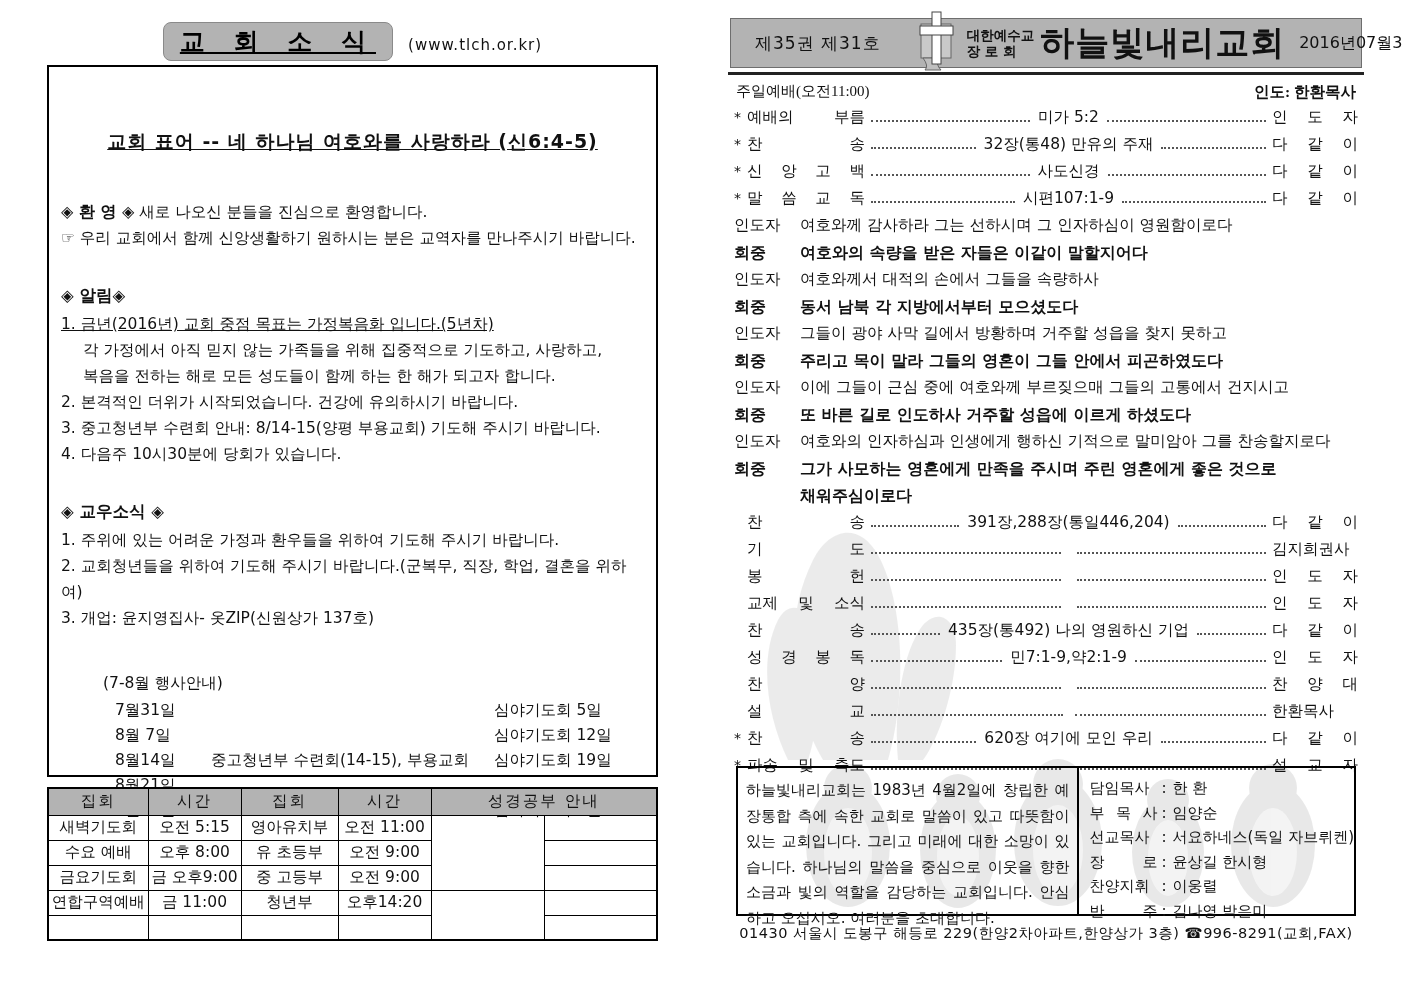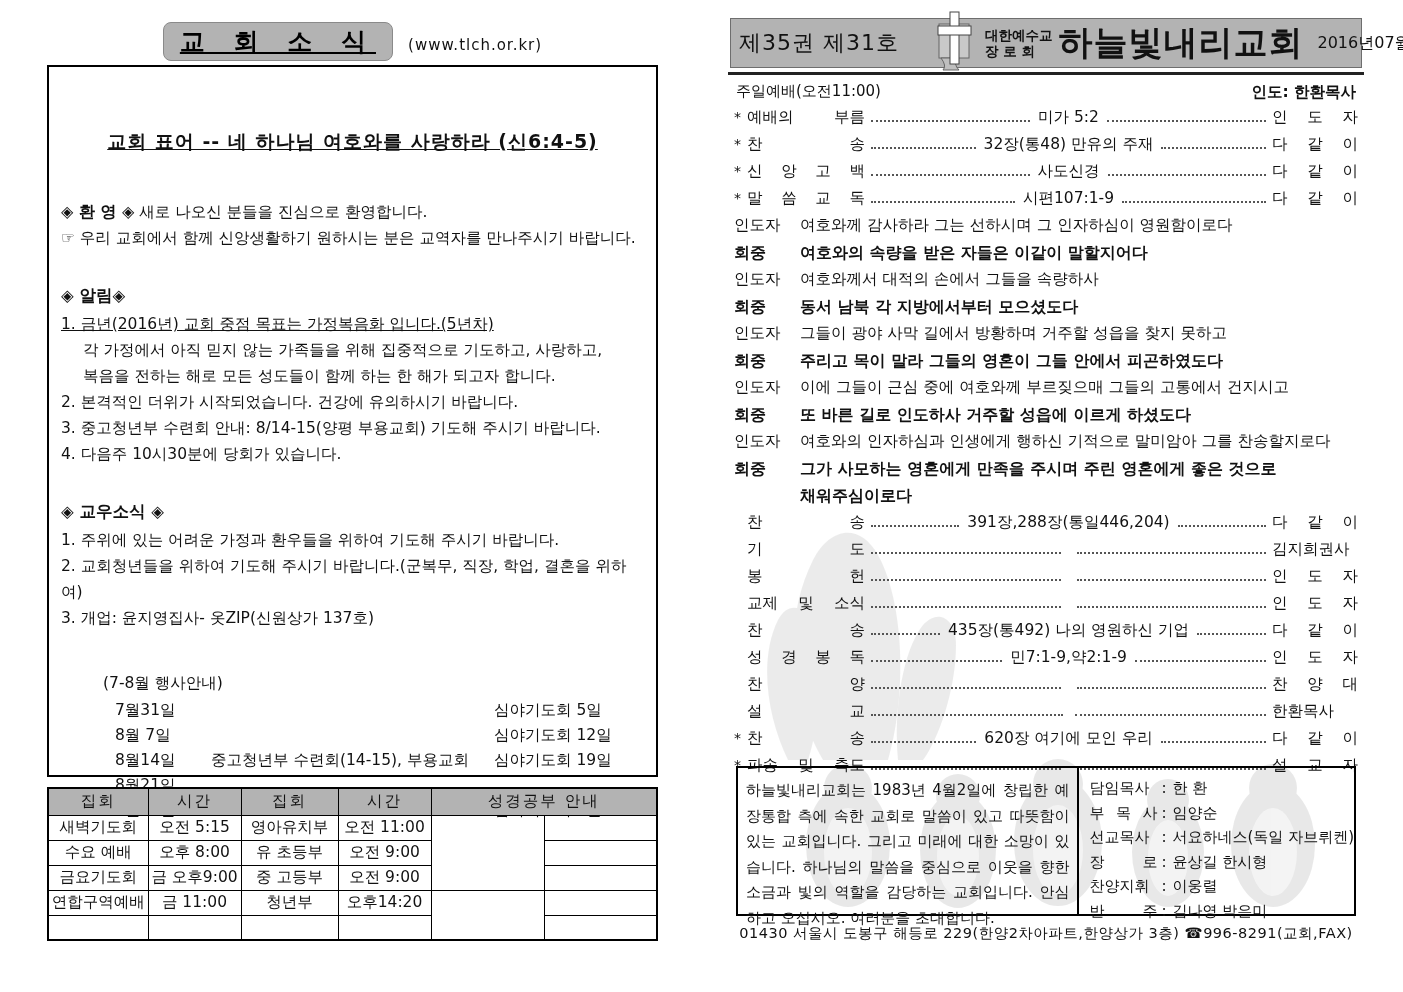--- a/index.html
+++ b/index.html
@@ -33,27 +33,27 @@
     font-size:15.5px; table-layout:fixed; }
   table.lp-table th, table.lp-table td { border:1px solid #000; text-align:center; padding:0; }
   table.lp-table th { background:#b3b3b3; font-weight:normal; height:27px; letter-spacing:2px; }
   table.lp-table td { height:25px; }
   table.lp-table { border:2px solid #000; }
 
   
   #right-page { left:728px; width:636px; }
   .rp-bar { position:absolute; left:2px; top:18px; width:632px; height:50px; background:#b3b3b3;
     border:1px solid #6e6e6e; display:flex; align-items:center; }
-  .rp-issue { font-size:22px; letter-spacing:1px; margin-left:8px; white-space:nowrap; }
+  .rp-issue { font-size:17px; letter-spacing:1px; margin-left:24px; white-space:nowrap; }
   .rp-logo { margin-left:34px; position:relative; top:-2px; }
   .rp-denom { font-size:13.5px; font-weight:bold; line-height:16px; margin-left:8px; white-space:nowrap; }
   .rp-church { font-size:34px; font-weight:bold; letter-spacing:1px; margin-left:6px; white-space:nowrap; }
   .rp-date { font-size:16px; margin-left:14px; white-space:nowrap; }
   .rp-rule { position:absolute; left:0px; top:72px; width:636px; height:3px; background:#222; }
-  .rp-svcline { position:absolute; left:8px; top:82px; width:620px; display:flex; justify-content:space-between; font-size:15px; }
+  .rp-svcline { position:absolute; left:8px; top:82px; width:620px; display:flex; justify-content:space-between; font-size:15px;font-family:Liberation Serif, serif; }
   .rp-leader { font-weight:bold; font-size:15.5px; }
   .rp-body { position:absolute; left:6px; top:104px; width:624px; z-index:1; }
   .o-row { display:flex; align-items:baseline; font-size:15.5px; line-height:27px; white-space:nowrap; }
   .o-star { width:13px; font-size:14px; }
   .o-label { width:118px; display:inline-block; text-align:justify; text-align-last:justify; }
   .o-dots { flex:1; border-bottom:2px dotted #555; height:0.8em; margin:0 6px; min-width:18px; }
   .o-center { padding:0 2px; }
   .o-right { width:86px; display:inline-block; text-align:justify; text-align-last:justify; }
   .o-row.sermon .o-center { font-size:19px; font-weight:bold; letter-spacing:1px; }
   .r-row { display:flex; font-size:15.5px; line-height:27px; }

